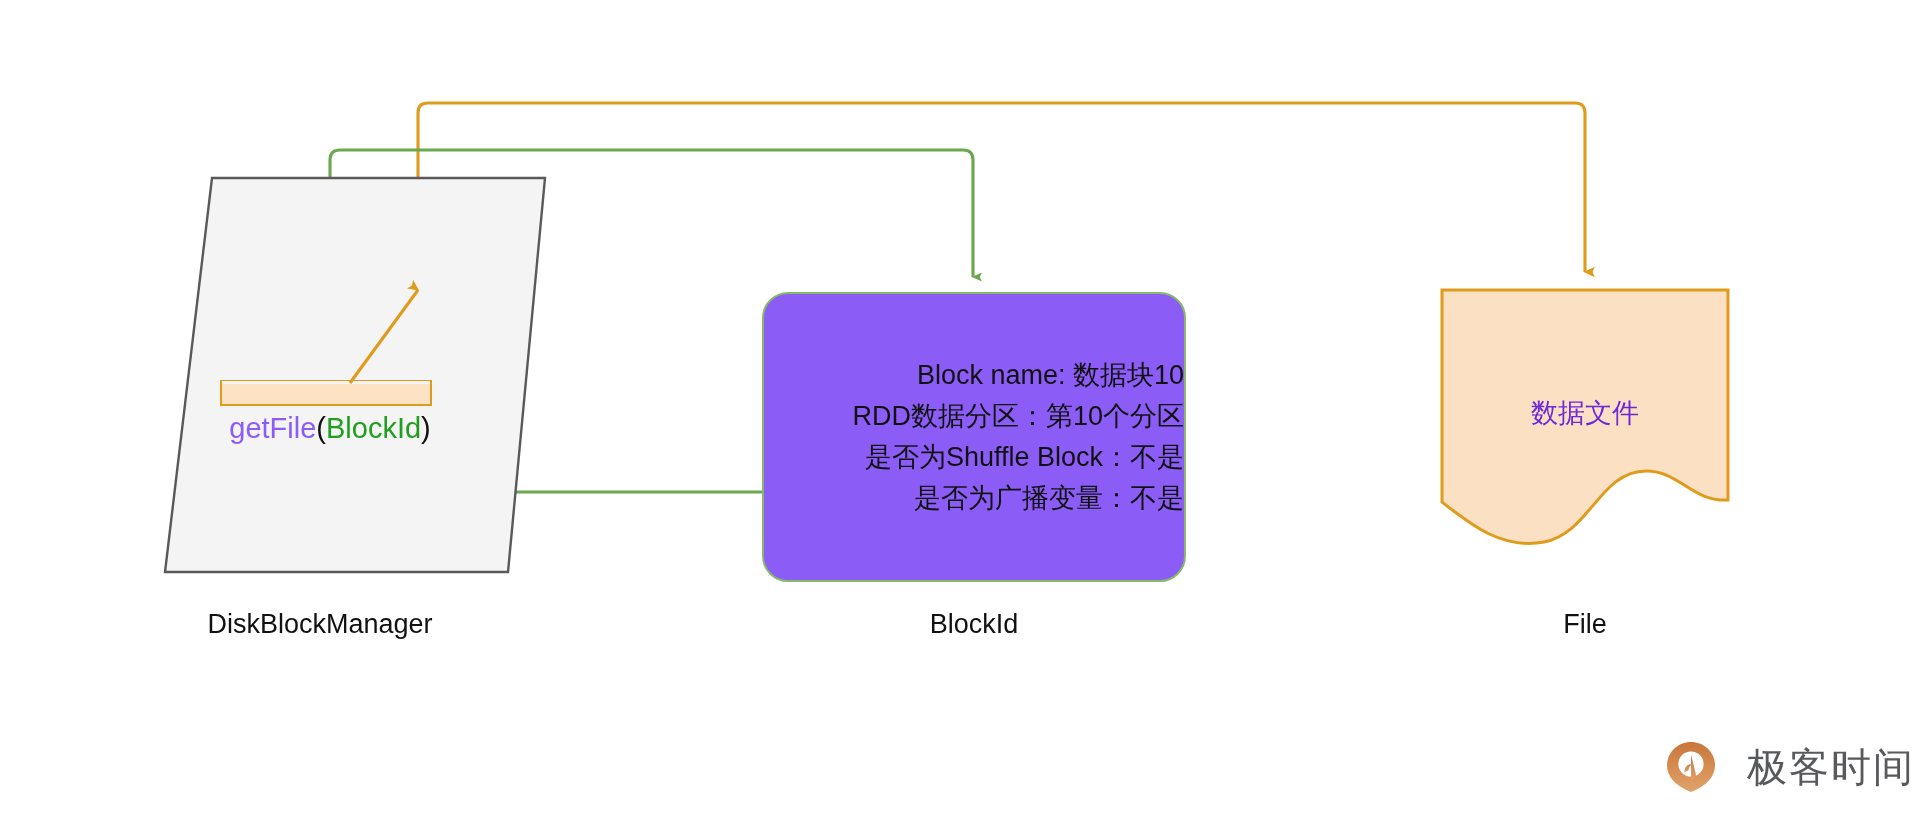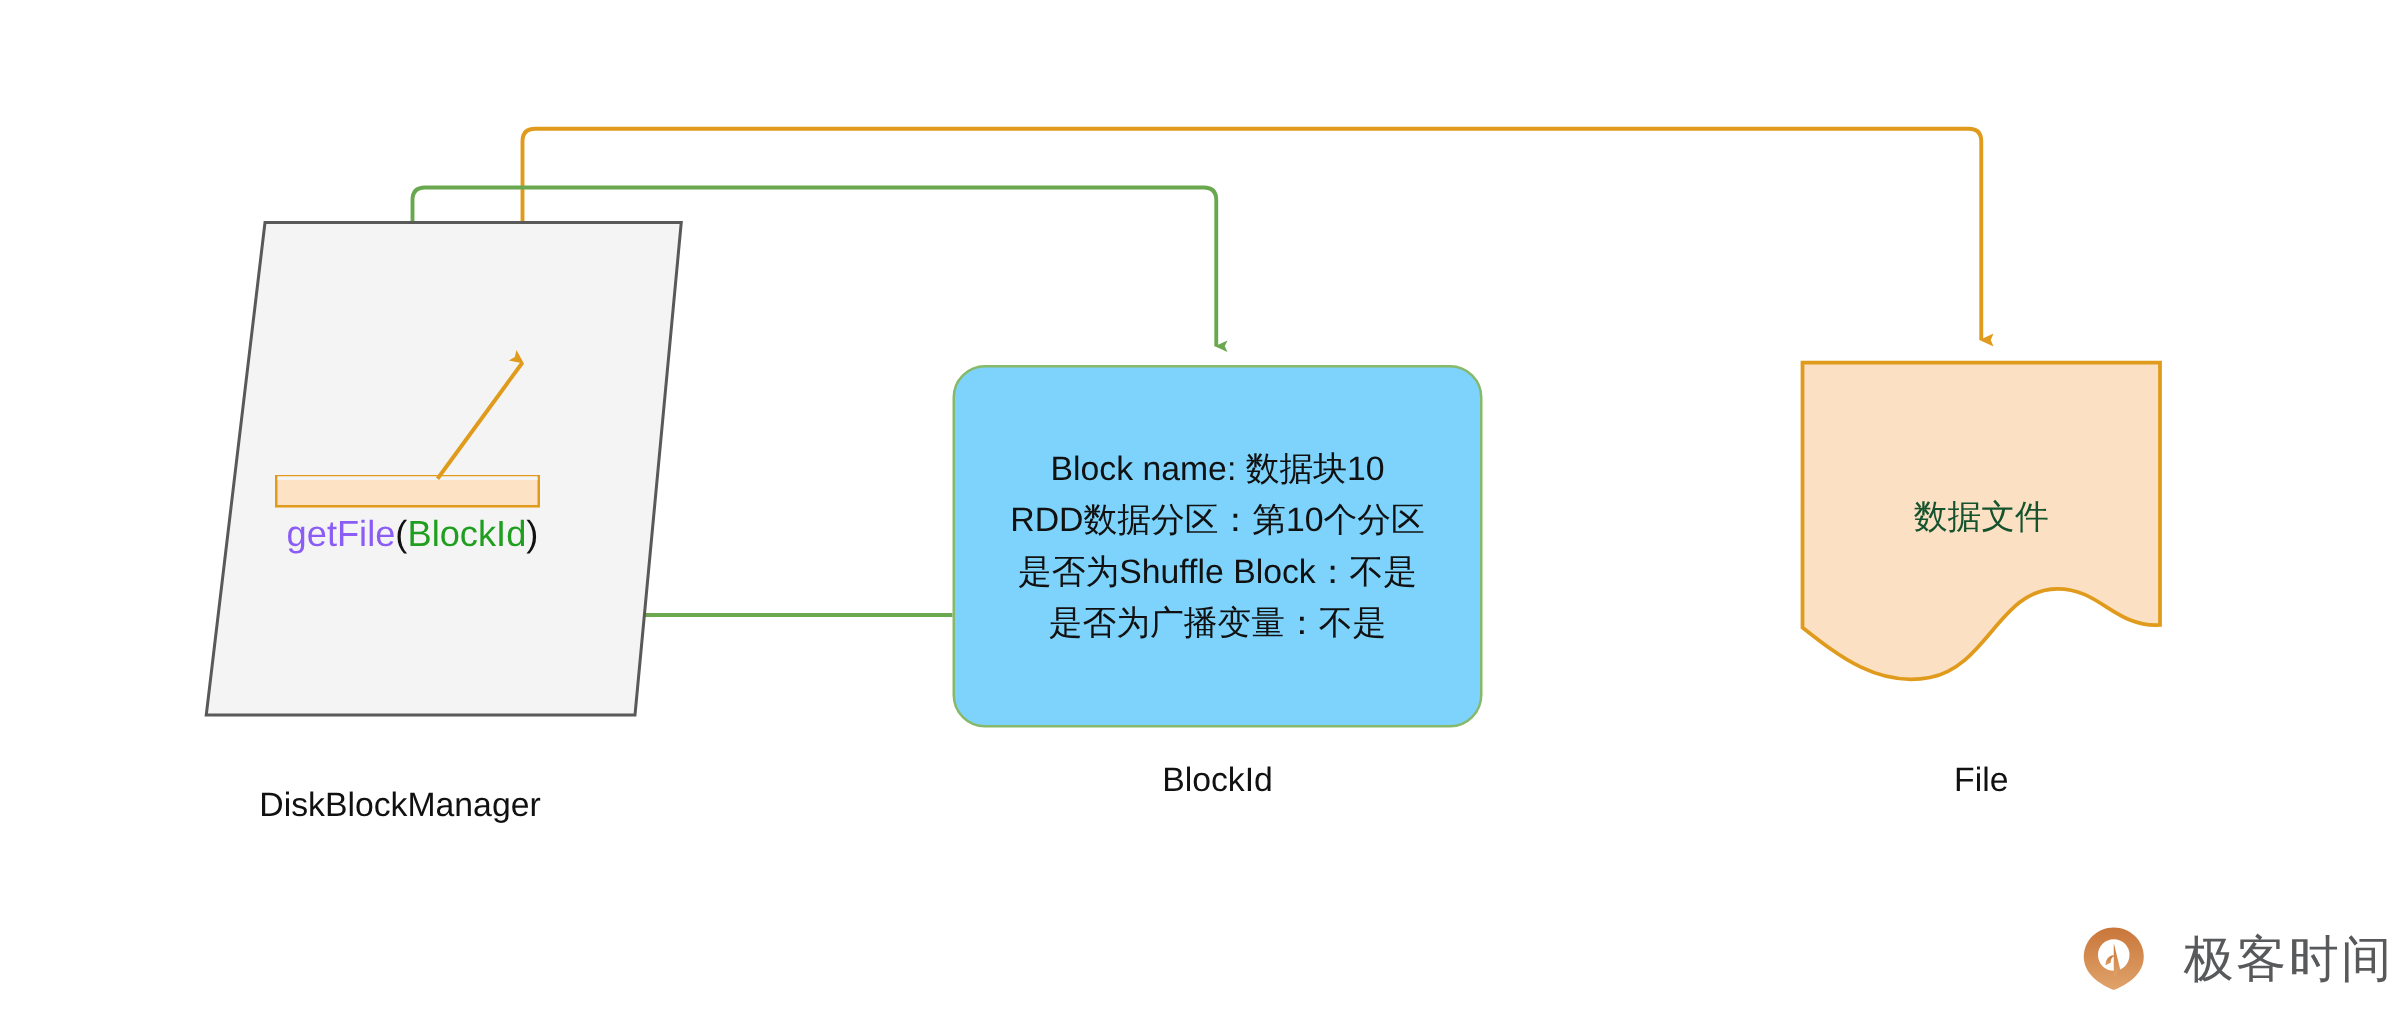--- a/index.html
+++ b/index.html
@@ -45,37 +45,37 @@
     position:absolute;left:20px;top:240px;width:300px;
     text-align:center;font-size:29px;white-space:nowrap;color:#111;
   }
   #dbm-getfile .fn{color:#8b5cf6;}
   #dbm-getfile .arg{color:#1f9e1f;}
   #dbm-getfile .pp{color:#111111;}
 
   
   #blockid-box{
     position:absolute;left:762px;top:292px;width:424px;height:290px;
-    background:#7dd3fc;border:2px solid #86b96a;border-radius:26px;
+    background:#8b5cf6;border:2px solid #86b96a;border-radius:26px;
     box-sizing:border-box;
-    display:flex;flex-direction:column;align-items:center;justify-content:center;
+    display:flex;flex-direction:column;align-items:flex-end;justify-content:center;
   }
   #blockid-box .bline{
     font-size:27px;line-height:1.52;color:#111111;white-space:nowrap;text-align:center;
   }
 
   
   #file-shape{position:absolute;left:1440px;top:288px;width:290px;height:292px;}
   #file-label{
     position:absolute;left:1440px;top:395px;width:290px;text-align:center;
-    font-size:27px;color:#14532d;white-space:nowrap;
+    font-size:27px;color:#6d28d9;white-space:nowrap;
   }
 
   
-  #cap-dbm{left:120px;top:608px;width:400px;margin-top:20px;}
+  #cap-dbm{left:120px;top:608px;width:400px;}
   #cap-blockid{left:774px;top:608px;width:400px;}
   #cap-file{left:1385px;top:608px;width:400px;}
 
   
   #watermark{
     position:absolute;left:1665px;top:738px;height:58px;
     display:flex;align-items:center;gap:30px;
   }
   #wm-mark{
     width:52px;height:52px;position:relative;flex:0 0 auto;

